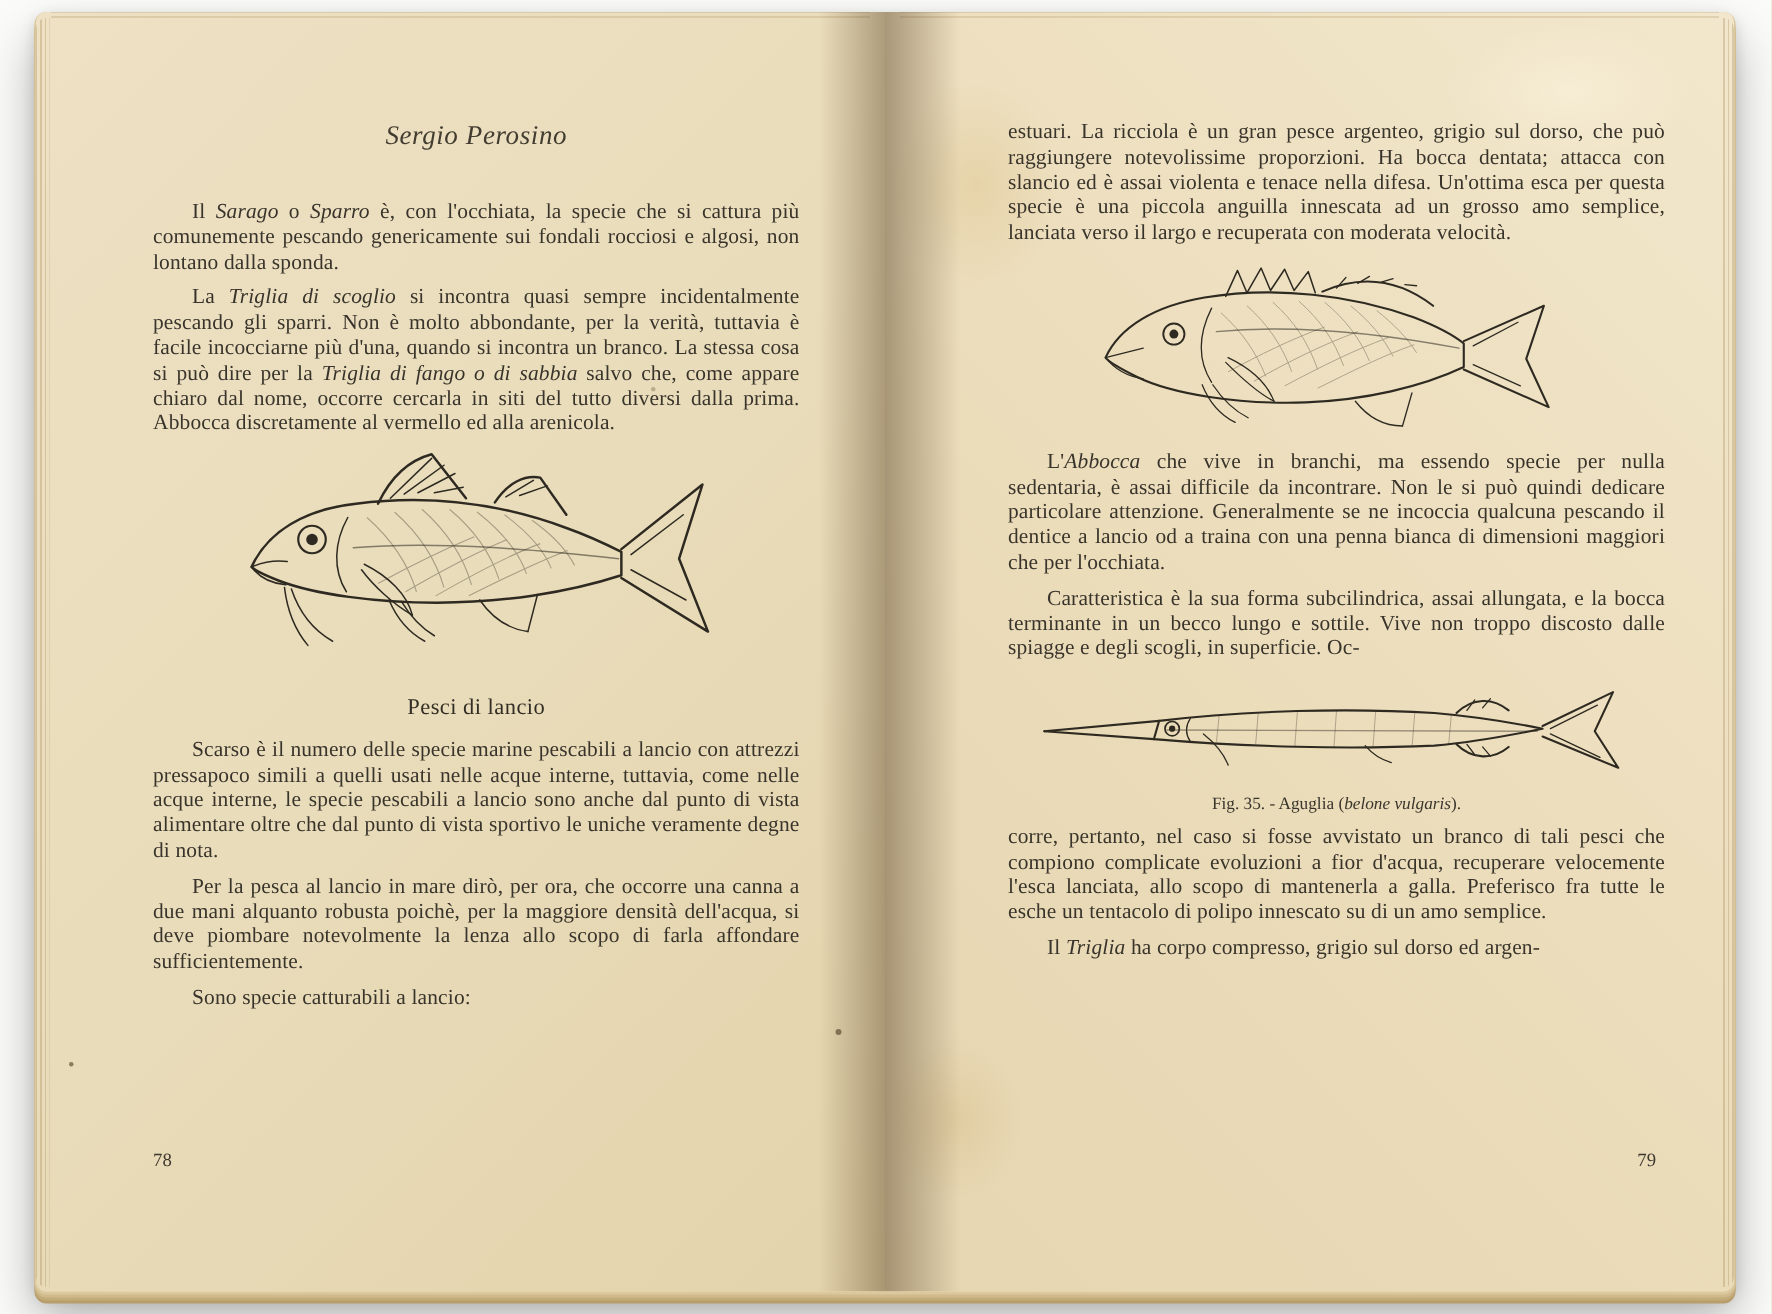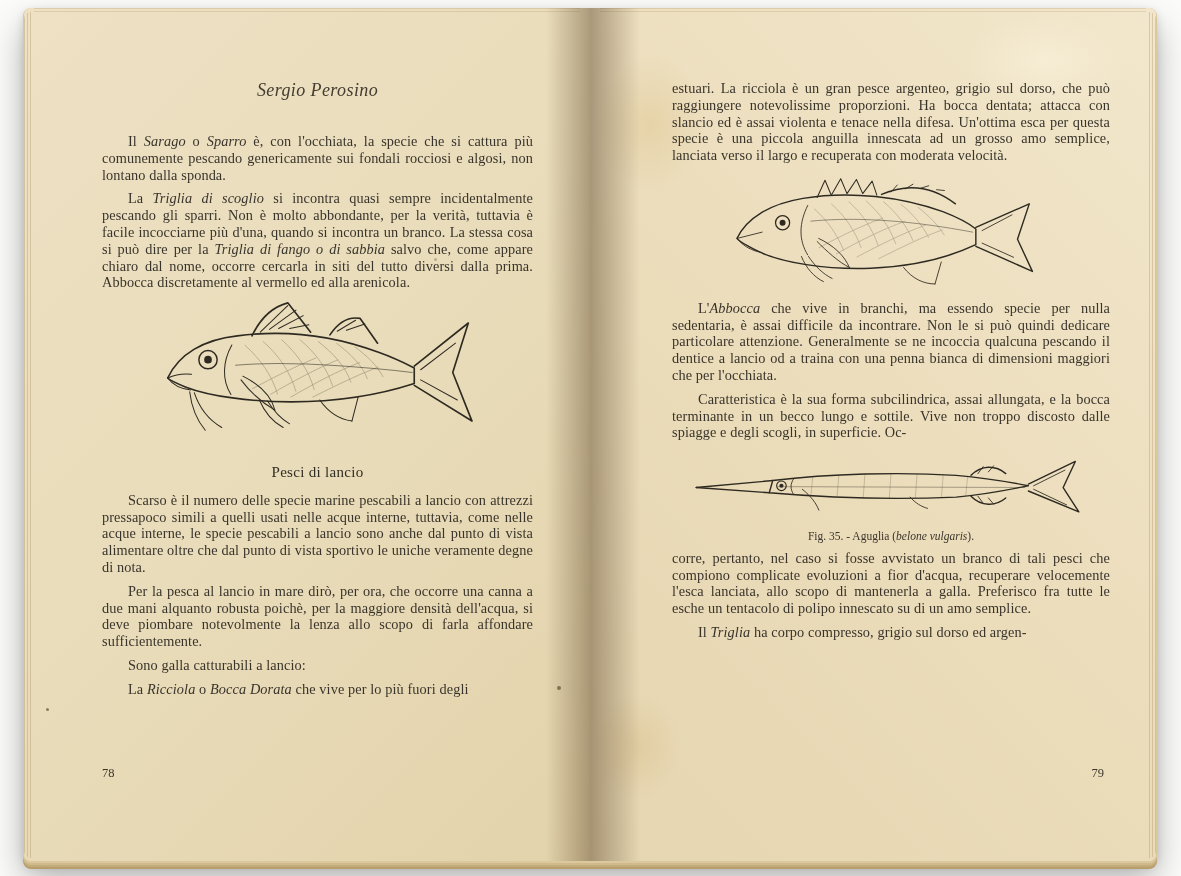--- a/index.html
+++ b/index.html
@@ -162,22 +162,21 @@
             </g>
             <circle cx="60" cy="64" r="10" fill="none" stroke="#2e2a21" stroke-width="1.6"></circle>
             <circle cx="60" cy="64" r="4.2" fill="#2e2a21"></circle>
           </svg>
         </figure>
 
         <h2 class="heading">Pesci di lancio</h2>
 
         <p class="para indent">Scarso è il numero delle specie marine pescabili a lancio con attrezzi pressapoco simili a quelli usati nelle acque interne, tuttavia, come nelle acque interne, le specie pescabili a lancio sono anche dal punto di vista alimentare oltre che dal punto di vista sportivo le uniche veramente degne di nota.</p>
         <p class="para indent">Per la pesca al lancio in mare dirò, per ora, che occorre una canna a due mani alquanto robusta poichè, per la maggiore densità dell'acqua, si deve piombare notevolmente la lenza allo scopo di farla affondare sufficientemente.</p>
-        <p class="para indent">Sono galla catturabili a lancio:</p>
-        <p class="para indent">La <i>Ricciola</i> o <i>Bocca Dorata</i> che vive per lo più fuori degli</p>
+        <p class="para indent">Sono specie catturabili a lancio:</p>
       </div>
 
       <div class="page-number pn-left">78</div>
     </div>
 
     <div class="page page-right">
       <div class="edge-right"></div>
       <div class="edge-top"></div>
       <div class="stain stain-a"></div>
       <div class="stain stain-b"></div>

